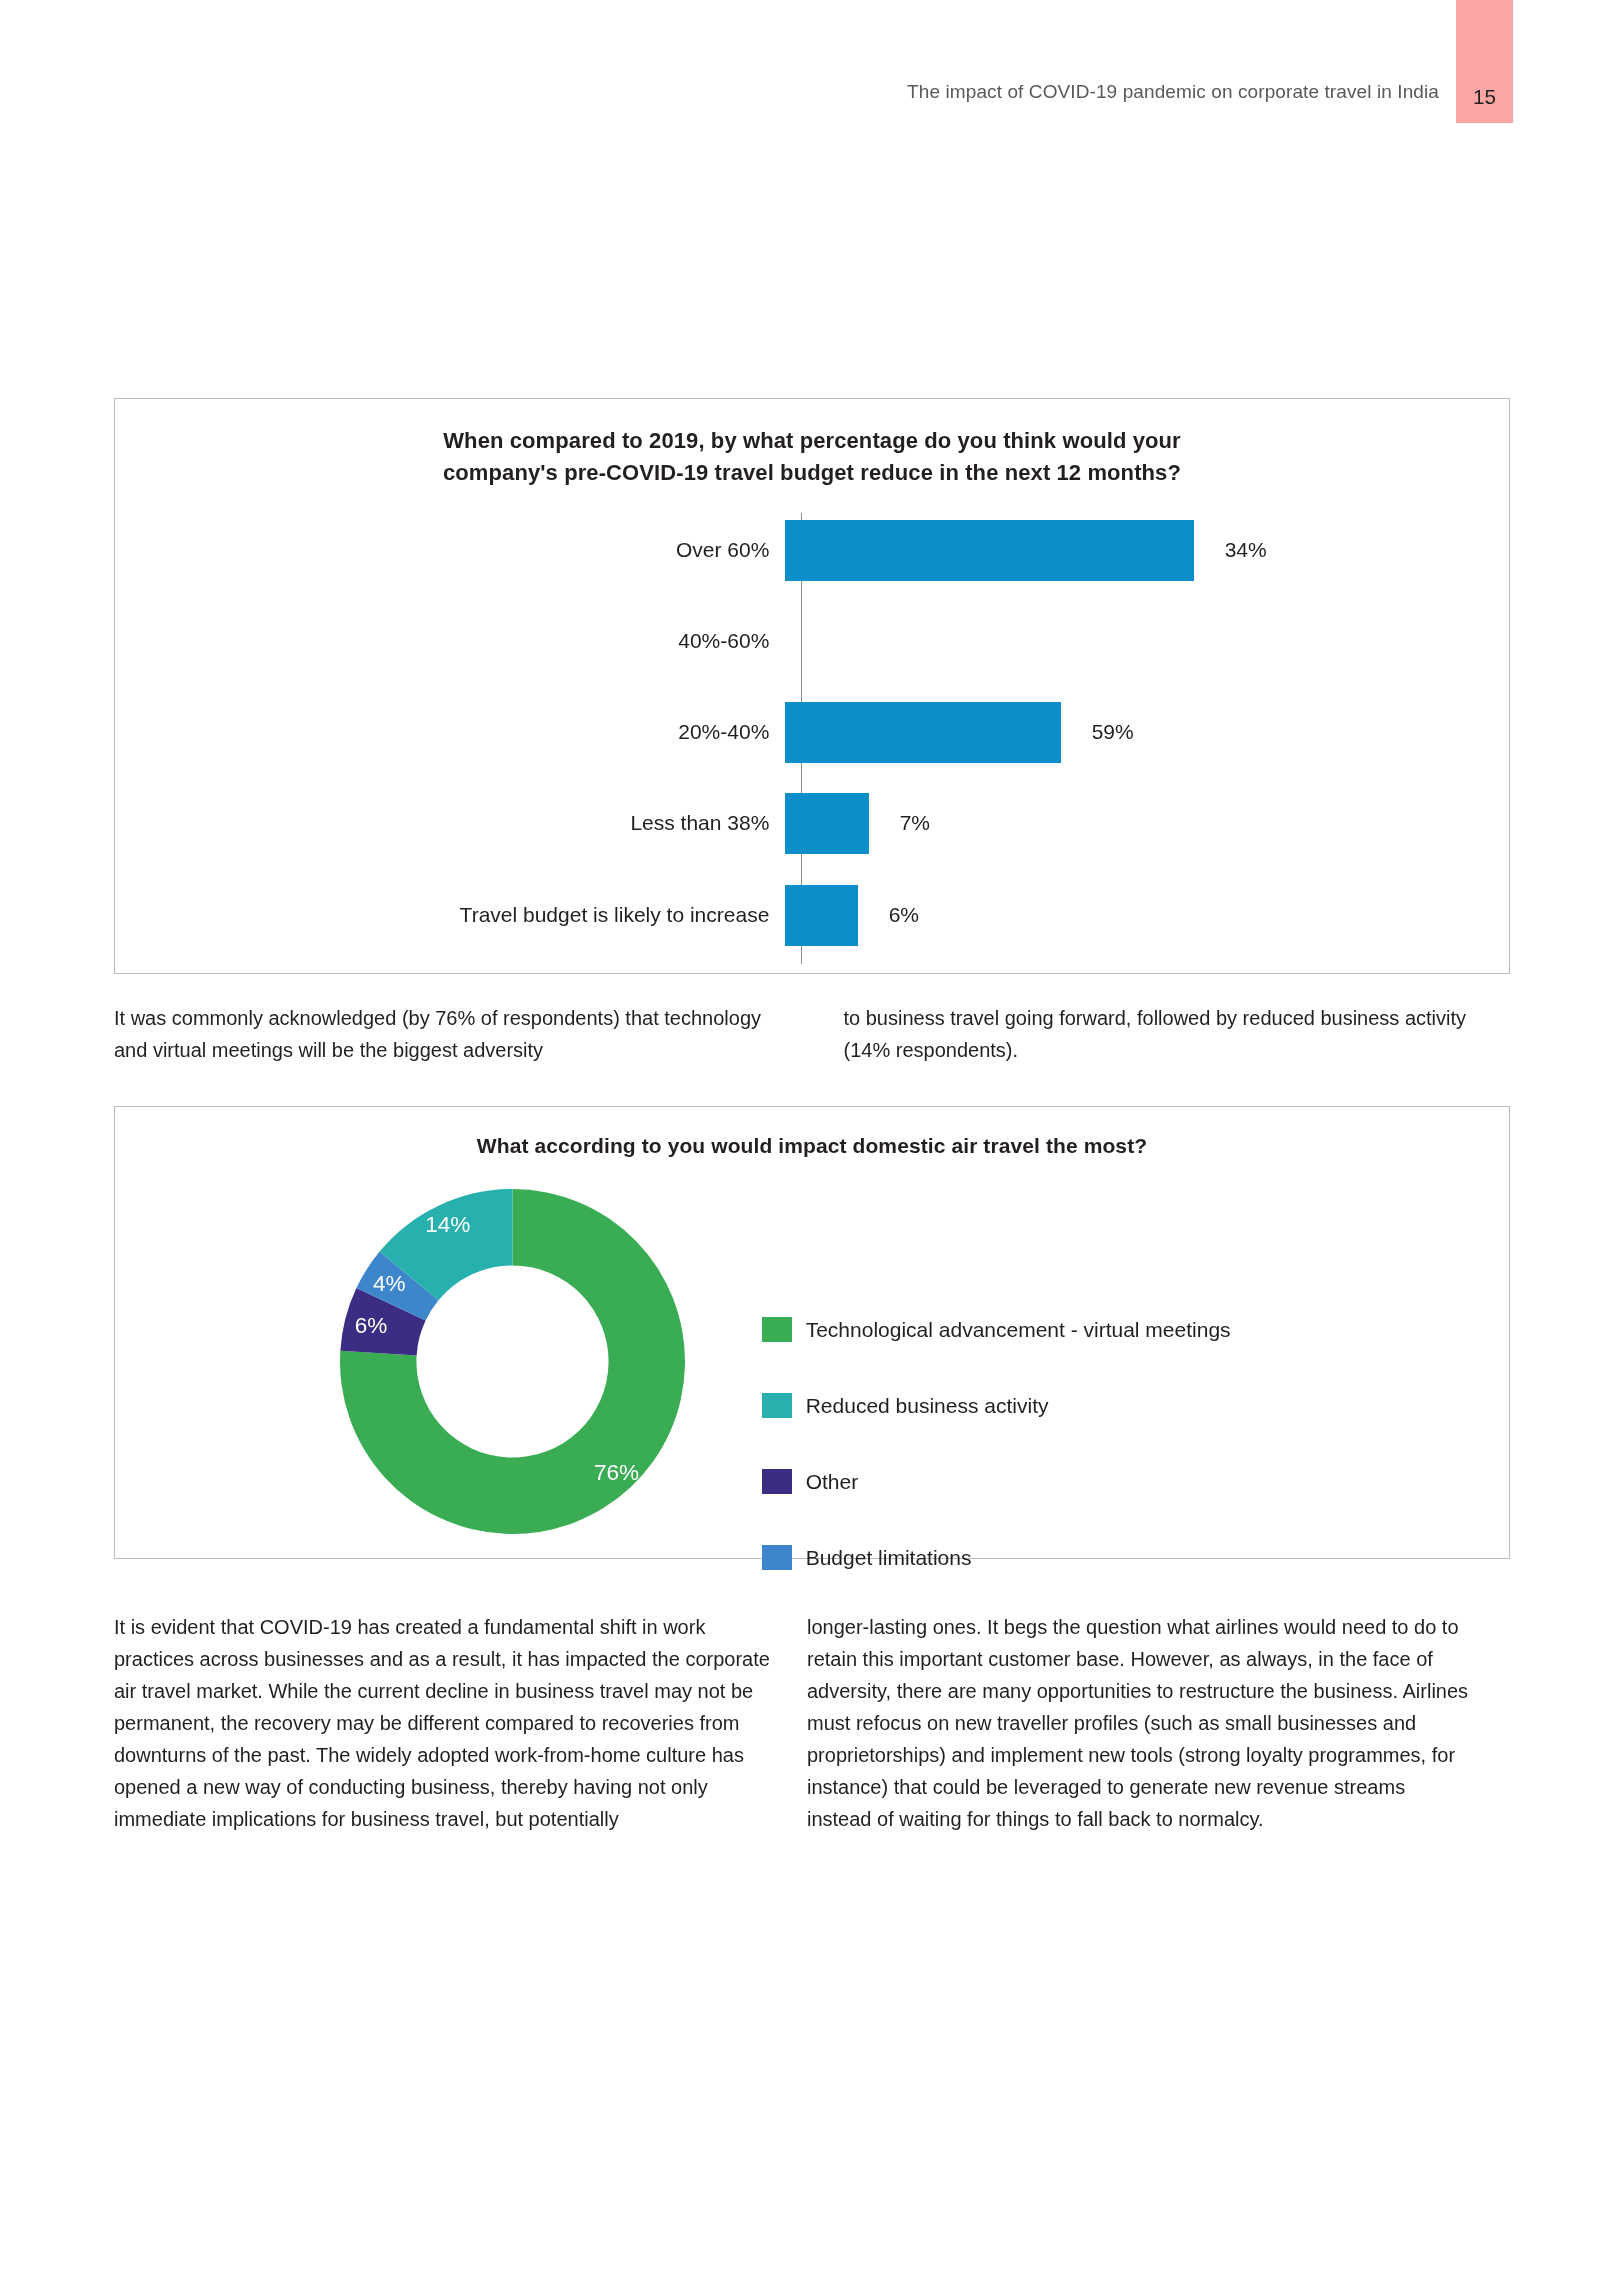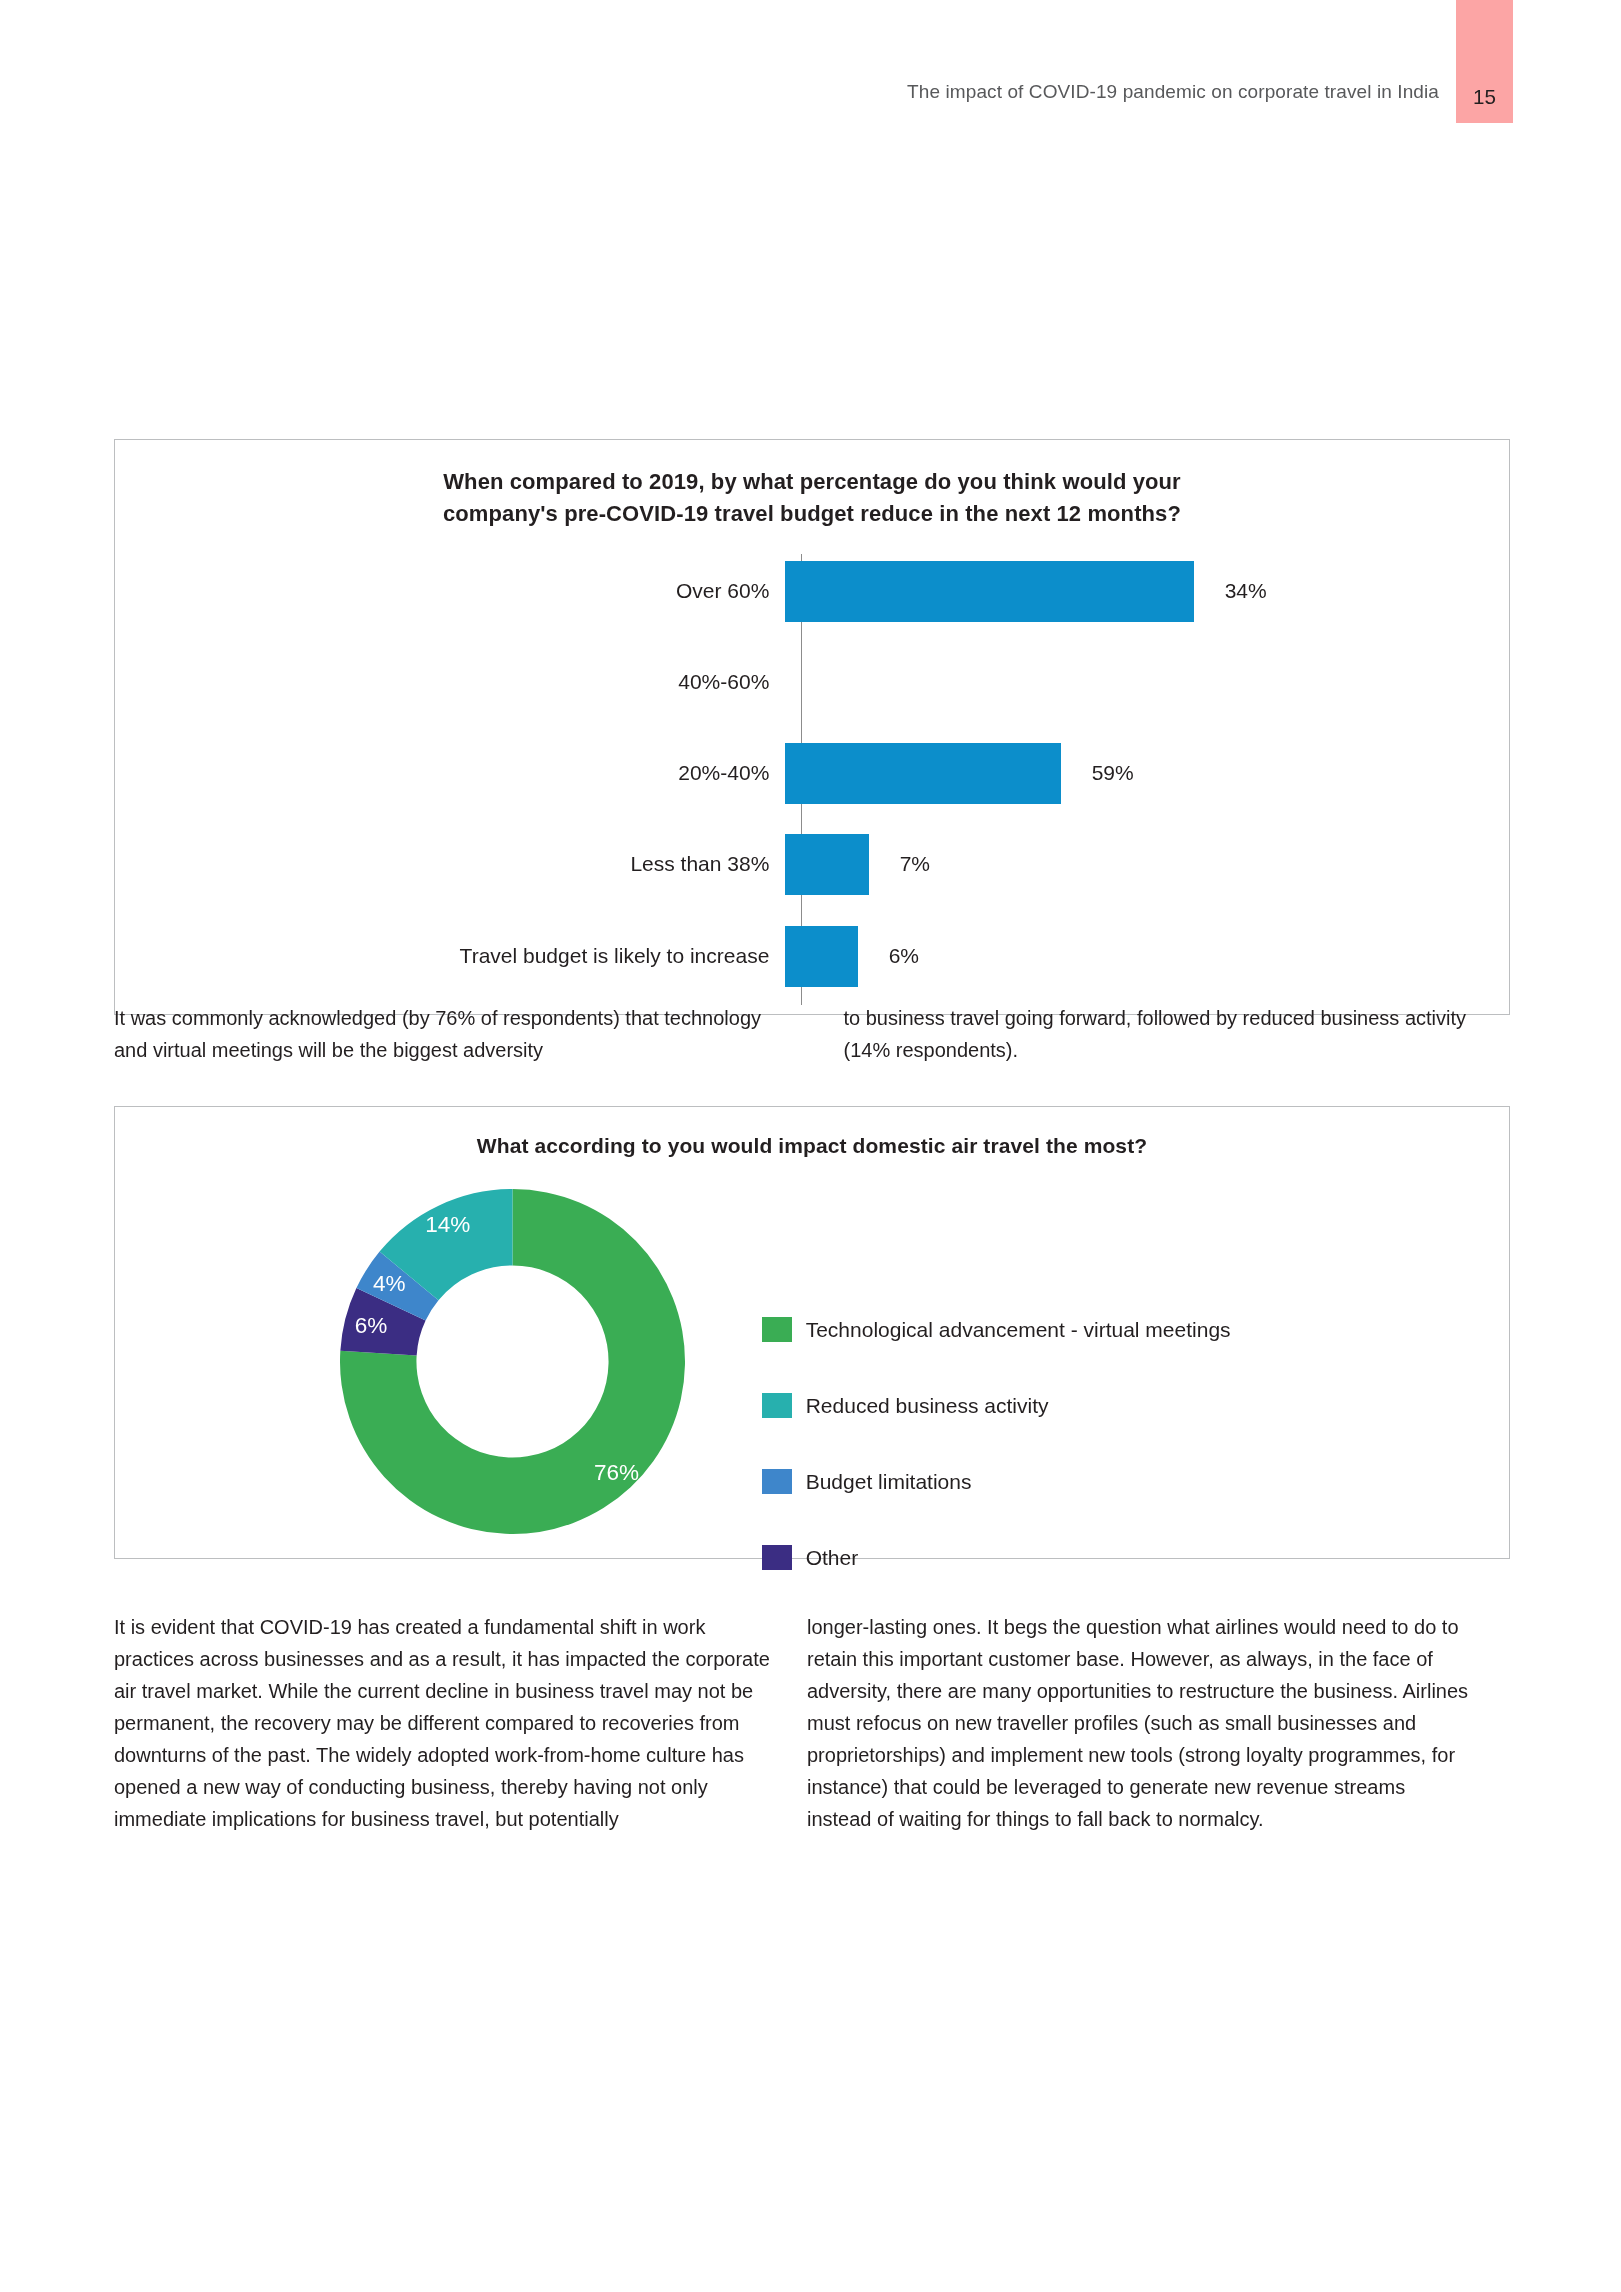--- a/index.html
+++ b/index.html
@@ -64,21 +64,20 @@
     color: #231f20;
     letter-spacing: 0.1px;
   }
 
   
   #chart-budget-card {
     left: 114px;
     top: 398px;
     width: 1396px;
     height: 576px;
-    margin-top: 41px;
   }
   #chart-budget-title {
     margin: 25.5px auto 0;
     width: 823px;
     font-size: 22px;
     line-height: 32px;
   }
   #chart-budget-plot {
     position: absolute;
     left: 0;
@@ -307,26 +306,26 @@
     <div id="donut-legend">
       <div class="legend-item">
         <span class="legend-swatch" style="background:#3aad54"></span>
         <span class="legend-label">Technological advancement - virtual meetings</span>
       </div>
       <div class="legend-item">
         <span class="legend-swatch" style="background:#27b0ae"></span>
         <span class="legend-label">Reduced business activity</span>
       </div>
       <div class="legend-item">
+        <span class="legend-swatch" style="background:#3b2d83"></span>
+        <span class="legend-label">Other</span>
+      </div>
+      <div class="legend-item">
         <span class="legend-swatch" style="background:#3e86cb"></span>
         <span class="legend-label">Budget limitations</span>
-      </div>
-      <div class="legend-item">
-        <span class="legend-swatch" style="background:#3b2d83"></span>
-        <span class="legend-label">Other</span>
       </div>
     </div>
   </div>
 </div>
 
 <div id="bottom-text">
   <div class="text-col">
     <p>It is evident that COVID-19 has created a fundamental shift in work practices across businesses and as a result, it has impacted the corporate air travel market. While the current decline in business travel may not be permanent, the recovery may be different compared to recoveries from downturns of the past. The widely adopted work-from-home culture has opened a new way of conducting business, thereby having not only immediate implications for business travel, but potentially</p>
   </div>
   <div class="text-col">

